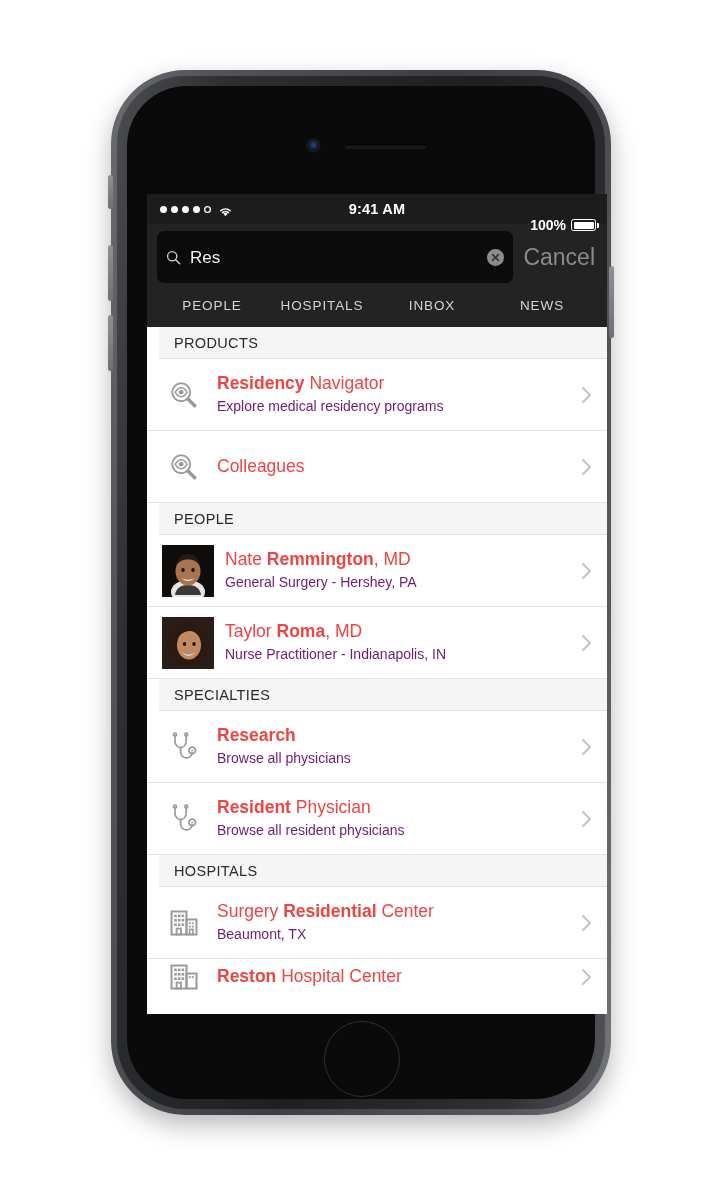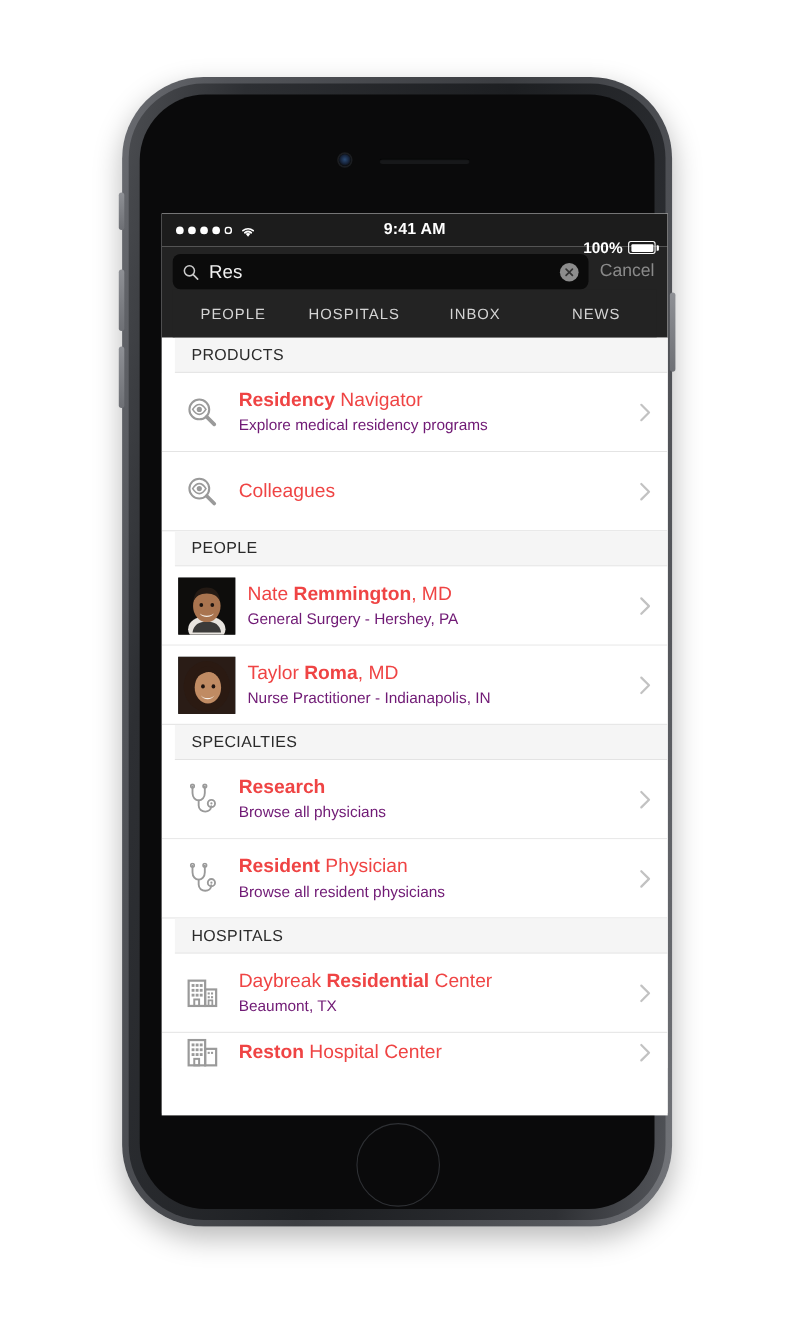--- a/index.html
+++ b/index.html
@@ -51,27 +51,27 @@
   .sb-pct{font-weight:bold;font-size:14px;}
   .battery{width:25px;height:12px;border:1.5px solid #fff;border-radius:2.5px;position:relative;
         padding:1.5px;box-sizing:border-box;}
   .battery::after{content:"";position:absolute;right:-4px;top:3.2px;width:2px;height:5px;
         background:#fff;border-radius:0 1px 1px 0;}
   .battery i{display:block;height:100%;background:#fff;border-radius:1px;}
 
   
   .navbar{background:#232323;padding:7px 10px 0 10px;}
   .searchrow{display:flex;align-items:center;gap:6px;}
-  .searchfield{flex:1;height:32px;background:#0b0b0b;border-radius:7px;display:flex;
+  .searchfield{flex:1;height:52px;background:#0b0b0b;border-radius:7px;display:flex;
         align-items:center;padding:0 9px;gap:9px;}
   .search-ic{width:15px;height:15px;flex:0 0 auto;}
   .search-val{flex:1;color:#f2f2f2;font-size:17px;line-height:1;}
   .clear-btn{width:17px;height:17px;border-radius:50%;background:#8c8c8c;flex:0 0 auto;
         display:flex;align-items:center;justify-content:center;}
-  .cancel{color:#8a8a8a;font-size:16px;padding:0 2px 0 4px;}
+  .cancel{color:#8a8a8a;font-size:23px;padding:0 2px 0 4px;}
 
   .tabs{display:flex;background:#232323;height:44px;align-items:center;}
   .tab{flex:1;text-align:center;color:#d4d4d4;font-size:13.5px;letter-spacing:.9px;}
 
   
   .list{background:#fff;height:calc(820px - 30px - 41px - 44px);overflow:hidden;}
   .sec-head{background:#f5f5f5;padding:8px 15px 7px 15px;font-size:14.5px;color:#2a2a2a;
         letter-spacing:.35px;border-bottom:1px solid #e3e3e3;margin-left:12px;}
   .row{display:flex;align-items:center;padding:0 13px 0 15px;min-height:71px;
         border-bottom:1px solid #e4e4e4;background:#fff;}
@@ -311,21 +311,21 @@
                   <rect x="19.8" y="13.2" width="1.9" height="1.9"></rect>
                     <rect x="22.8" y="13.2" width="1.9" height="1.9"></rect>
                   <rect x="19.8" y="16.6" width="1.9" height="1.9"></rect>
                     <rect x="22.8" y="16.6" width="1.9" height="1.9"></rect>
                 </g>
                 <rect x="7.6" y="19.6" width="4.4" height="5.9" fill="none" stroke="#9a9a9a" stroke-width="1.8"></rect>
                 <rect x="20.6" y="20.4" width="3.4" height="5.1" fill="none" stroke="#9a9a9a" stroke-width="1.6"></rect>
               </svg>
             </div>
             <div class="txt">
-              <div class="t1"><span>Daybreak </span><b>Residential</b><span> Center</span></div>
+              <div class="t1"><span>Surgery </span><b>Residential</b><span> Center</span></div>
               <div class="t2">Beaumont, TX</div>
             </div>
             <div class="chev">
               <svg width="11" height="18" viewBox="0 0 11 18">
                   <polyline points="2,2 9,9 2,16" fill="none" stroke="#c2c2c2" stroke-width="2" stroke-linecap="round" stroke-linejoin="round"></polyline>
                 </svg>
             </div>
           </div>
 
           <div class="row partial">

